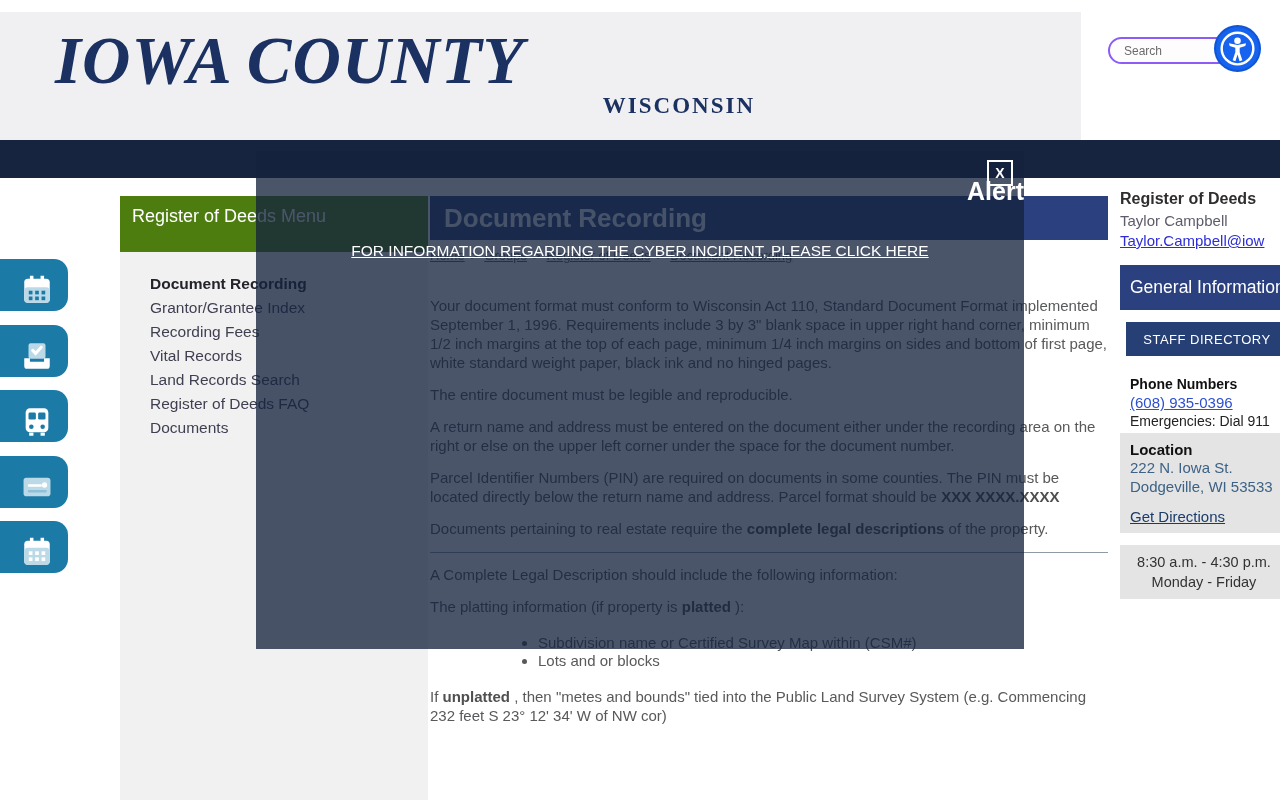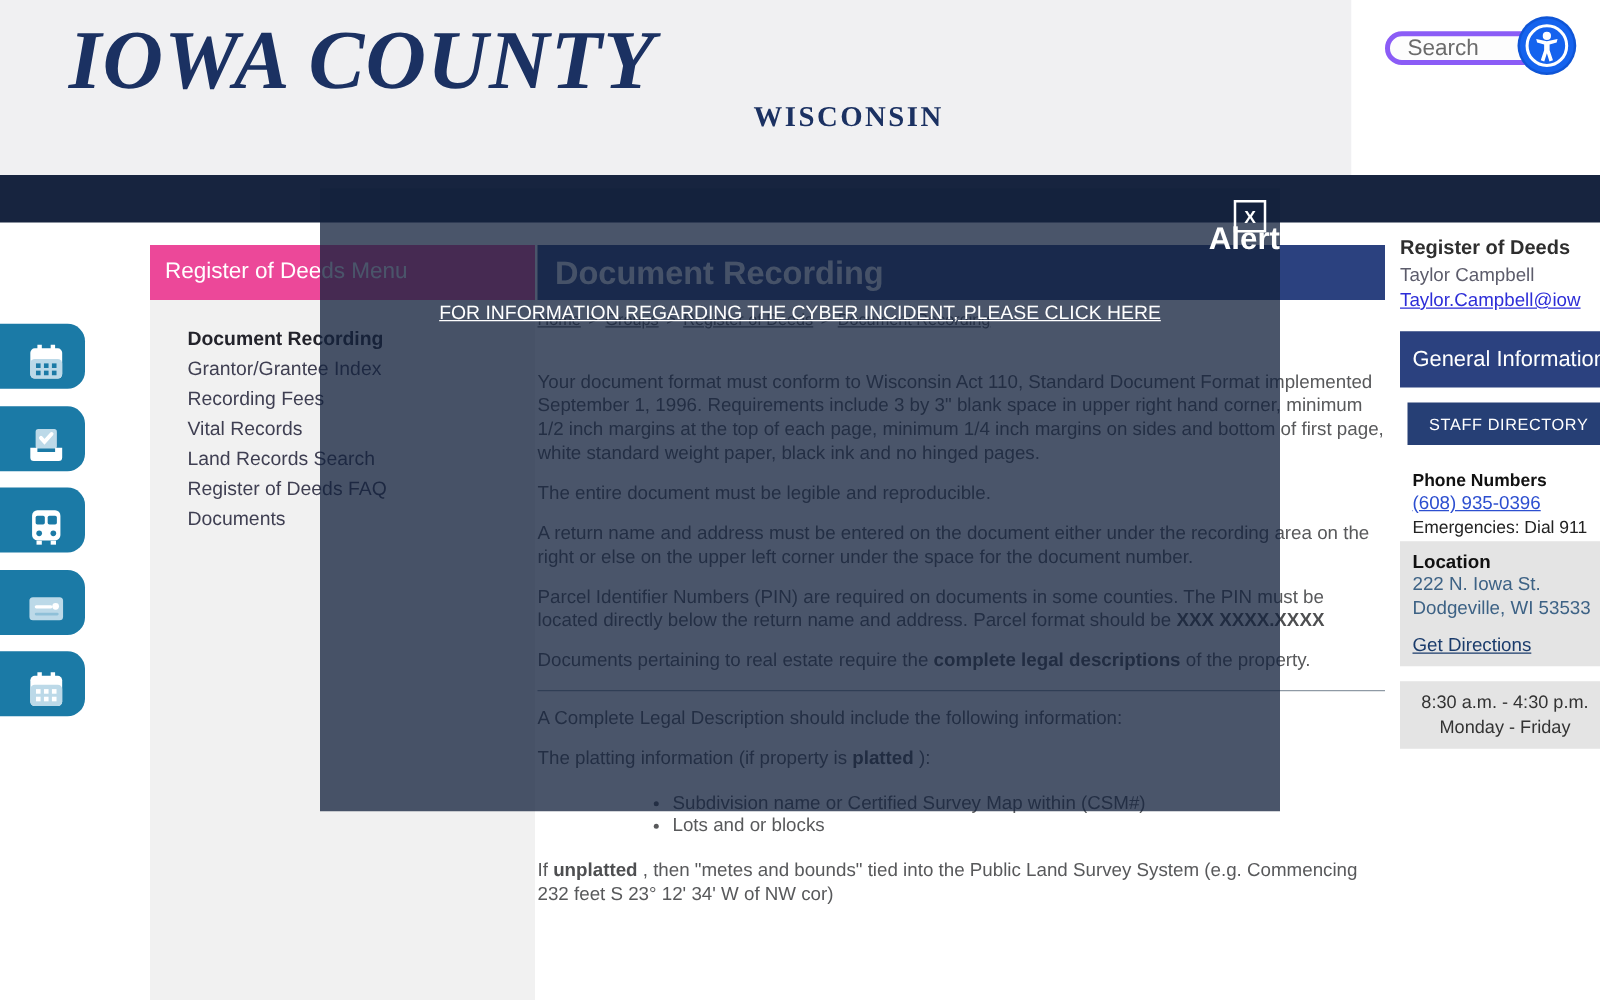--- a/index.html
+++ b/index.html
@@ -1,45 +1,45 @@
 <!DOCTYPE html>
 <html><head>
 <meta charset="utf-8">
 <style>
   * { margin:0; padding:0; box-sizing:border-box; }
   html,body { width:1280px; height:800px; overflow:hidden; background:#fff;
               font-family:"Liberation Sans", sans-serif; position:relative; }
 
   
-  .site-header { position:absolute; top:0; left:0; width:1081px; height:140px; background:#f0f0f2; }
+  .site-header { position:absolute; top:12px; left:0; width:1081px; height:140px; background:#f0f0f2; }
   .logo { position:absolute; top:10px; left:55px; width:700px; }
   .logo-title { font-family:"Liberation Serif", serif; font-style:italic; font-weight:bold;
                 font-size:67px; color:#1b3162; letter-spacing:1px; white-space:nowrap; }
   .logo-sub { font-family:"Liberation Serif", serif; font-weight:bold; font-size:23px; color:#1b3162;
               letter-spacing:2px; text-align:right; margin-top:-6px; padding-right:0px; }
   .search-wrap { position:absolute; top:25px; left:1108px; }
-  .search-input { width:140px; height:27px; border:4px solid #8b5cf6; border-radius:14px;
-                  background:#fdfdfd; padding:0 14px; font-size:18px; color:#be185d; outline:none; }
+  .search-input { width:140px; height:27px; border:2px solid #8b5cf6; border-radius:14px;
+                  background:#fdfdfd; padding:0 14px; font-size:12px; color:#be185d; outline:none; }
   .search-input::placeholder { color:#6b6b6b; }
   .a11y-btn { position:absolute; top:15px; left:1216px; width:43px; height:43px; border:none;
               border-radius:50%; background:#1563ee; cursor:pointer; padding:0;
               box-shadow:0 0 0 2px #0f55d6; }
   .a11y-btn svg { display:block; margin:auto; }
 
   
   .navbar { position:absolute; top:140px; left:0; width:1280px; height:38px; background:#17243f; }
 
   
   .rail-btn { position:absolute; left:-14px; width:82px; height:52px; background:#1b7aa6;
               border:none; border-radius:14px; cursor:pointer; padding:0; }
   .rail-btn svg { display:block; margin:9px 6px 0 auto; margin-right:14px; }
 
   
   .sidebar { position:absolute; left:120px; top:196px; width:308px; height:604px; }
-  .sidebar-header { height:44px; background:#ec4899; color:#fff; font-size:18px;
+  .sidebar-header { height:56px; background:#4d7c0f; color:#fff; font-size:18px;
                     line-height:40px; padding-left:12px; }
   .sidebar-list { background:#f1f1f1; height:564px; padding:20px 8px 0 30px; }
   .menu-item { font-size:15.5px; line-height:24px; color:#3f3f52; cursor:pointer; }
   .menu-item.active { font-weight:bold; color:#23232b; }
 
   
   .main { position:absolute; left:430px; top:196px; width:678px; }
   .title-band { height:44px; background:#2b417f; }
   .page-title { color:#eef1f6; font-size:26px; font-weight:bold; line-height:44px; padding-left:14px; }
   .breadcrumb { margin-top:8px; font-size:13px; color:#5f5f5f; }

